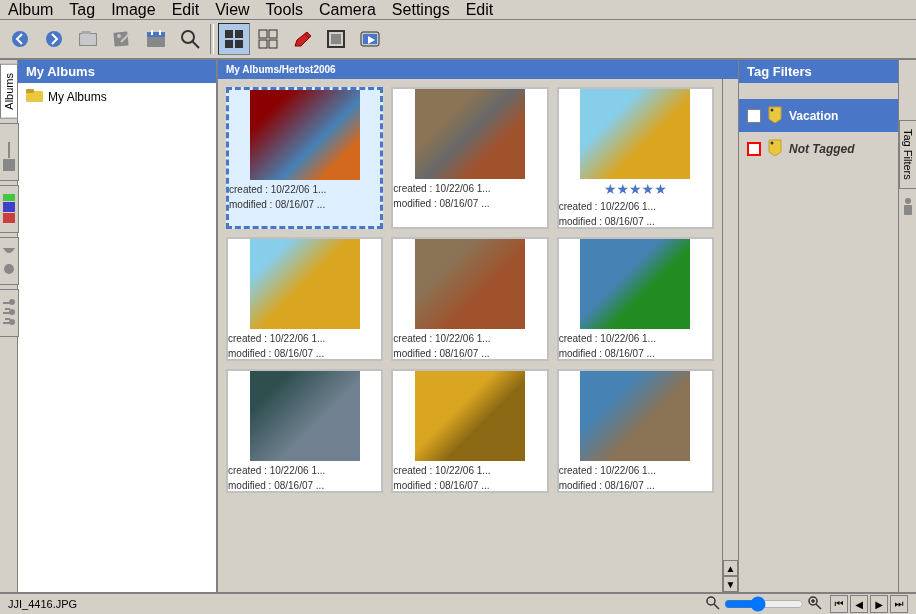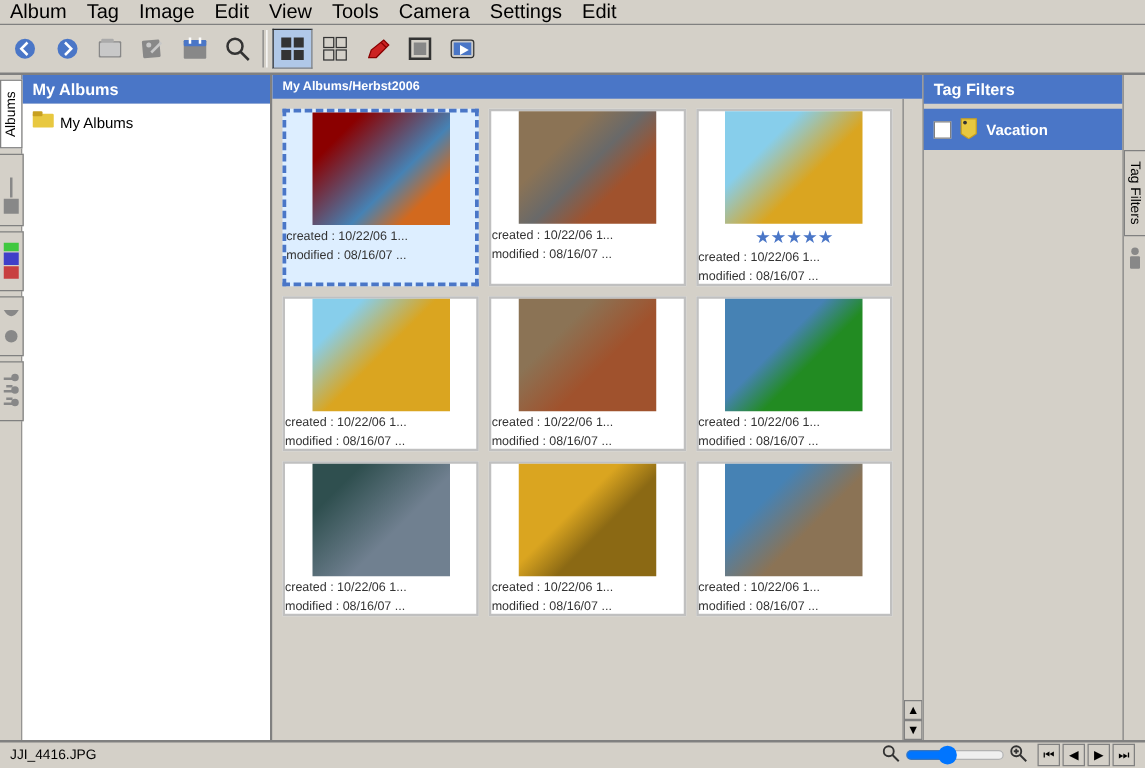--- a/index.html
+++ b/index.html
@@ -295,33 +295,43 @@
 
       <div class="scroll-controls" style="display:flex;flex-direction:column;justify-content:flex-end;width:16px;background:#d4d0c8;border-left:1px solid #808080;">
         <div class="scroll-btn">▲</div>
         <div class="scroll-btn">▼</div>
       </div>
     </div>
   </div>
 
   <div class="right-panel">
     <div class="right-panel-header">Tag Filters</div>
-    <div style="padding:4px 0;">
+    <div style="padding:16px 0;">
 
       <div class="tag-filter-item highlighted">
         <div class="tag-checkbox"></div>
         <span>
           <svg width="16" height="18" viewBox="0 0 16 18">
               <path d="M2 2 L14 2 L14 14 L8 18 L2 14 Z" fill="#e8c840" stroke="#c8a020" stroke-width="1"></path>
               <circle cx="5" cy="5" r="1.5" fill="#333"></circle>
             </svg>
         </span>
         <span class="tag-label white">Vacation</span>
       </div>
 
+      <div class="tag-filter-item">
+        <div class="tag-checkbox red-border"></div>
+        <span>
+          <svg width="16" height="18" viewBox="0 0 16 18">
+              <path d="M2 2 L14 2 L14 14 L8 18 L2 14 Z" fill="#e8c840" stroke="#c8a020" stroke-width="1"></path>
+              <circle cx="5" cy="5" r="1.5" fill="#333"></circle>
+            </svg>
+        </span>
+        <span class="tag-label bold-italic">Not Tagged</span>
+      </div>
     </div>
   </div>
 
   <div class="right-tab">
     <div class="right-tab-label">Tag Filters</div>
     <div style="margin-top:8px;">
       <svg width="14" height="20" viewBox="0 0 14 20">
         <circle cx="7" cy="4" r="3" fill="#888"></circle>
         <rect x="3" y="8" width="8" height="10" rx="1" fill="#888"></rect>
       </svg>

